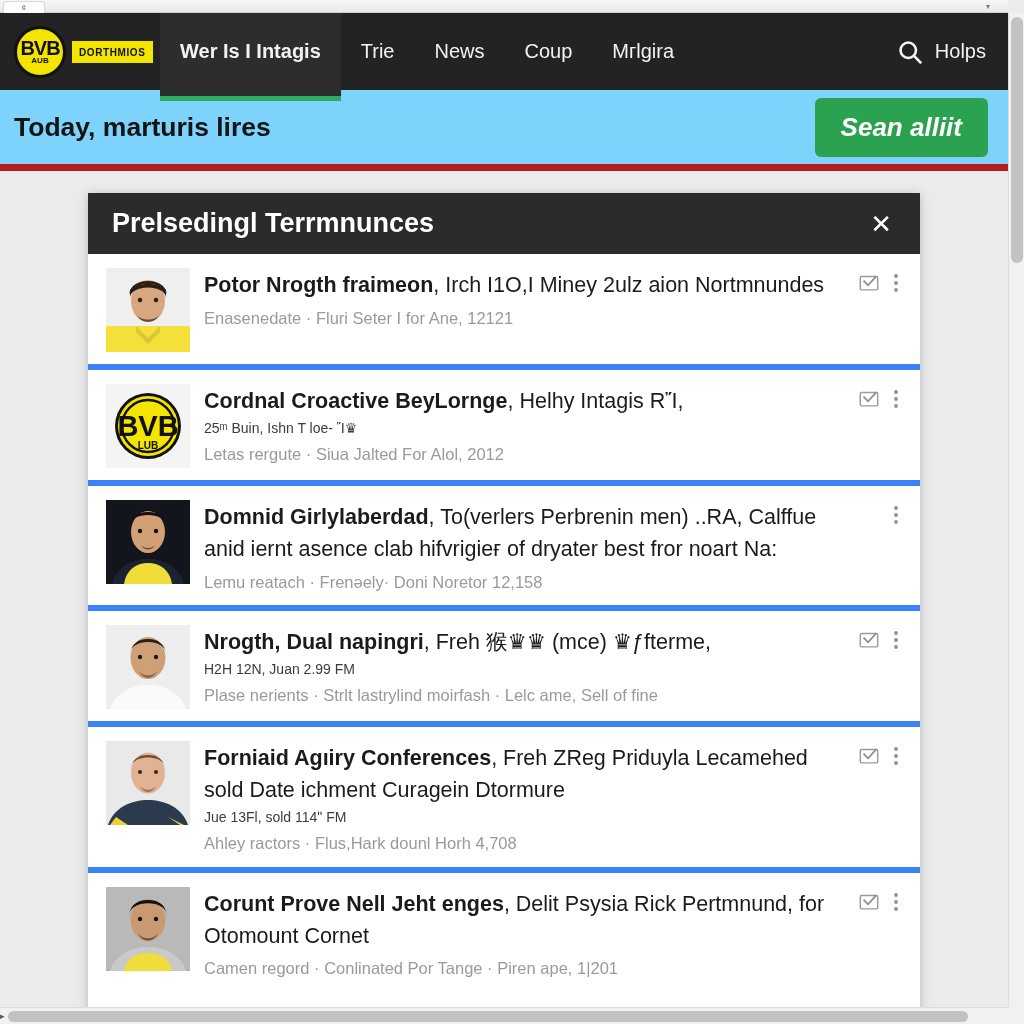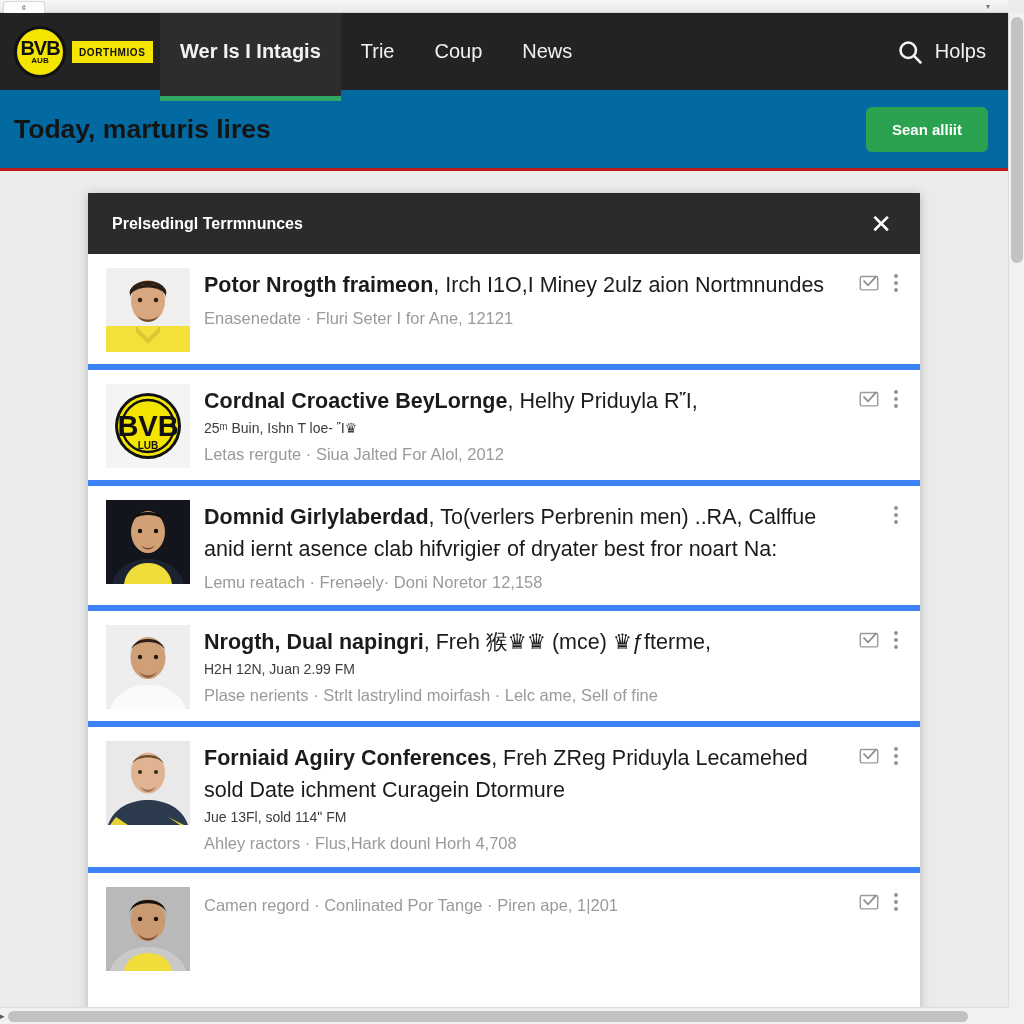--- a/index.html
+++ b/index.html
@@ -90,47 +90,47 @@
     padding-right: 22px; flex: 0 0 auto;
   }
   #search-icon-btn {
     width: 30px; height: 30px; cursor: pointer;
     display: flex; align-items: center; justify-content: center;
   }
   #help-link { color: #f2f2f2; font-size: 20px; cursor: pointer; white-space: nowrap; }
 
   
   #title-bar {
-    height: 81px; background: #0369a1;
+    height: 81px; background: #7dd3fc;
     display: flex; align-items: center; justify-content: space-between;
     padding: 0 20px 0 14px;
-    border-bottom: 3px solid #b91c1c;
+    border-bottom: 7px solid #b91c1c;
   }
   #page-title { font-size: 26.5px; font-weight: bold; color: #141414; }
   #scan-button {
     background: #2ba24f; color: #fff;
-    font-size: 15px; font-weight: bold;
+    font-size: 26px; font-weight: bold;
     border: none; border-radius: 6px;
-    padding: 14px 26px; cursor: pointer;
+    padding: 14px 26px; cursor: pointer; font-style: italic;
   }
 
   
   #modal {
     position: absolute; left: 88px; top: 180px;
     width: 832px; height: 825px;
     background: #fff;
     box-shadow: 0 2px 10px rgba(0,0,0,.22);
     overflow: hidden;
   }
   #modal-header {
     height: 61px; background: #2b2b2b;
     display: flex; align-items: center; justify-content: space-between;
     padding: 0 24px;
   }
-  #modal-title { color: #fff; font-size: 16px; font-weight: bold; }
+  #modal-title { color: #fff; font-size: 27px; font-weight: bold; }
   #modal-close {
     color: #fff; font-size: 26px; line-height: 1; cursor: pointer;
     font-family: "Liberation Sans", sans-serif; font-weight: 300;
     padding: 0 4px;
   }
 
   #notif-list { background: #fff; }
   .notif-row {
     display: flex; align-items: flex-start;
     padding: 14px 18px 12px 18px;
@@ -213,22 +213,23 @@
       <div class="bvb-badge">
         <span class="bvb-main">BVB</span>
         <span class="bvb-sub">AUB</span>
       </div>
       <div class="bvb-wordmark">DORTHMIOS</div>
     </div>
 
     <nav id="main-nav">
       <div class="nav-item active">Wer Is I Intagis</div>
       <div class="nav-item">Trie</div>
+      <div class="nav-item">News</div>
       <div class="nav-item">Coup</div>
-      <div class="nav-item">News</div>
+      <div class="nav-item">Mгlgira</div>
     </nav>
 
     <div id="header-right">
       <div id="search-icon-btn">
         <svg viewBox="0 0 24 24" width="28" height="28" fill="none" stroke="#f4f4f4" stroke-width="2.2">
           <circle cx="10.5" cy="10.5" r="6.6"></circle>
           <line x1="15.4" y1="15.4" x2="21" y2="21" stroke-linecap="round"></line>
         </svg>
       </div>
       <div id="help-link">Holps</div>
@@ -292,21 +293,21 @@
             <rect width="84" height="84" fill="#f4f4f4"></rect>
             <circle cx="42" cy="42" r="33" fill="#111"></circle>
             <circle cx="42" cy="42" r="30" fill="#f3e500"></circle>
             <circle cx="42" cy="42" r="26" fill="none" stroke="#111" stroke-width="2.4"></circle>
             <text x="42" y="52" text-anchor="middle" font-family="Liberation Sans, sans-serif" font-size="29" font-weight="bold" fill="#111">BVB</text>
             <text x="42" y="65" text-anchor="middle" font-family="Liberation Sans, sans-serif" font-size="10" font-weight="bold" fill="#111">LUB</text>
           </svg>
         </div>
         <div class="notif-body">
           <div class="notif-text">
-            <span class="lead">Cordnal Croactive BeyLornge</span><span>, Helhy Priduyla RἼ,</span>
+            <span class="lead">Cordnal Croactive BeyLornge</span><span>, Helhy Intagis RἼ,</span>
           </div>
           <div class="notif-sub">25ᵐ Buin, Ishn T loe- Ἴ♛</div>
           <div class="notif-meta">Letas rergute · Siua Jalted For Alol, 2012</div>
         </div>
         <div class="notif-actions">
           <span class="icon-btn">
             <svg viewBox="0 0 24 24" width="22" height="22" fill="none" stroke="#9b9b9b" stroke-width="1.6">
               <rect x="2.5" y="5" width="19" height="14.5" rx="1.5"></rect>
               <path d="M6 9.5 L11 14.5 L20 4.5" stroke="#8e8e8e" stroke-width="2"></path>
             </svg>
@@ -435,20 +436,23 @@
             <path d="M4 84 C9 67 27 60 42 60 C57 60 75 67 80 84 Z" fill="#c9c9c9"></path>
             <path d="M18 84 C20 72 30 66 42 66 C54 66 64 72 66 84 Z" fill="#f0dd3a"></path>
             <ellipse cx="42" cy="33" rx="17.5" ry="21" fill="#c99a72"></ellipse>
             <path d="M23 29 C23 12 61 12 61 29 C60 19 54 13 42 13 C30 13 24 19 23 29 Z" fill="#19120c"></path>
             <circle cx="34" cy="32" r="2.2" fill="#19120c"></circle>
             <circle cx="50" cy="32" r="2.2" fill="#19120c"></circle>
             <path d="M32 46 C36 53 48 53 52 46 C48 56 36 56 32 46 Z" fill="#7d4e38"></path>
           </svg>
         </div>
         <div class="notif-body">
+          <div class="notif-text">
+            <span class="lead">Corunt Prove Nell Jeht enges</span><span>, Delit Psysia Rick Pertmnund, for Otomount Cornet</span>
+          </div>
           <div class="notif-meta">Camen regord · Conlinated Por Tange · Piren ape, 1|201</div>
         </div>
         <div class="notif-actions">
           <span class="icon-btn">
             <svg viewBox="0 0 24 24" width="22" height="22" fill="none" stroke="#9b9b9b" stroke-width="1.6">
               <rect x="2.5" y="5" width="19" height="14.5" rx="1.5"></rect>
               <path d="M6 9.5 L11 14.5 L20 4.5" stroke="#8e8e8e" stroke-width="2"></path>
             </svg>
           </span>
           <span class="kebab">

